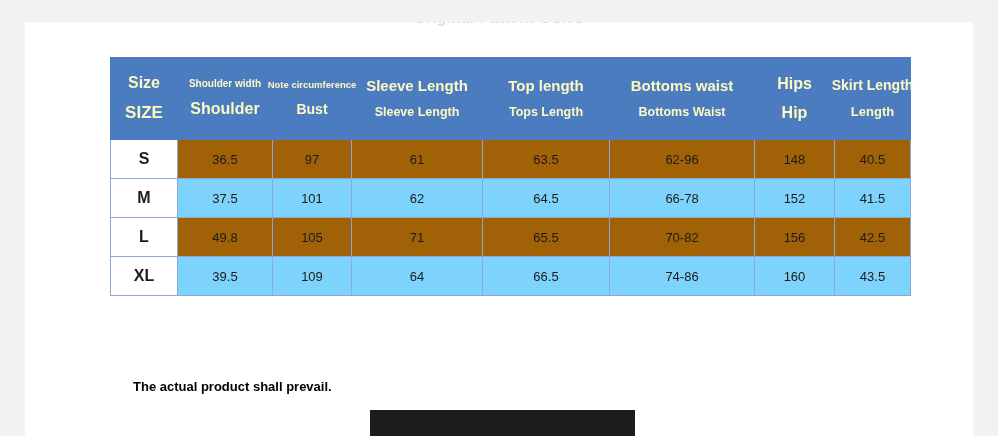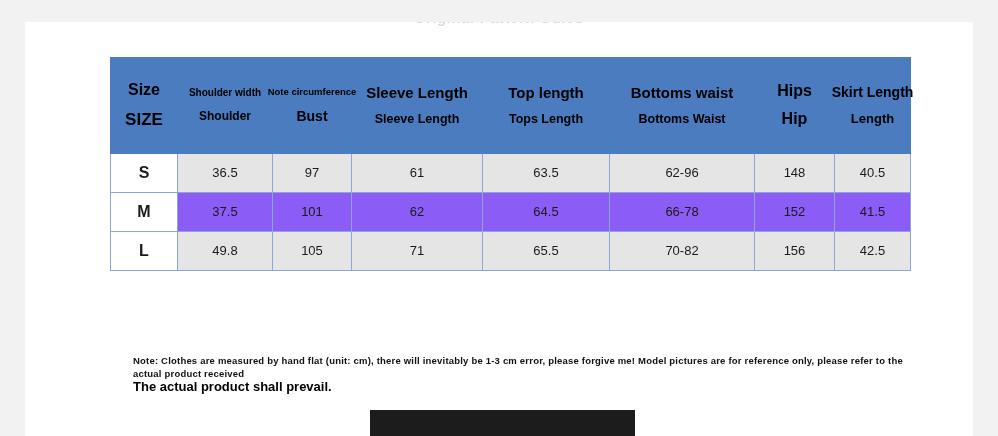--- a/index.html
+++ b/index.html
@@ -37,24 +37,24 @@
   table.size-table {
     position: absolute;
     left: 85px;
     top: 35px;
     border-collapse: collapse;
     table-layout: fixed;
     width: 790px;
   }
   table.size-table th {
     background: #4a7cbf;
-    color: #000000;
+    color: #fef9c3;
     border: 1px solid #4a7cbf;
     vertical-align: middle;
-    padding: 24px 2px;
+    padding: 10px 2px;
     height: 82px;
     box-sizing: border-box;
   }
   .th-inner {
     display: flex;
     flex-direction: column;
     align-items: center;
     justify-content: center;
     gap: 12px;
     line-height: 1.05;
@@ -64,50 +64,50 @@
     white-space: nowrap;
   }
   .th-en {
     font-weight: bold;
     white-space: nowrap;
   }
   
   th.col-size .th-cn { font-size: 16px; }
   th.col-size .th-en { font-size: 17px; }
   th.col-shoulder .th-cn { font-size: 10px; }
-  th.col-shoulder .th-en { font-size: 12px; }
+  th.col-shoulder .th-en { font-size: 16px; }
   th.col-bust .th-cn { font-size: 9.5px; }
   th.col-bust .th-en { font-size: 14px; text-align: right; }
   th.col-sleeve .th-cn { font-size: 15px; }
   th.col-sleeve .th-en { font-size: 12.5px; }
   th.col-toplength .th-cn { font-size: 15px; }
   th.col-toplength .th-en { font-size: 12.5px; }
   th.col-waist .th-cn { font-size: 15px; }
   th.col-waist .th-en { font-size: 12.5px; }
   th.col-hip .th-cn { font-size: 16px; }
   th.col-hip .th-en { font-size: 16px; }
   th.col-skirt .th-cn { font-size: 14px; }
   th.col-skirt .th-en { font-size: 13px; }
 
   table.size-table td {
     border: 1px solid #8ba9d0;
     text-align: center;
     font-size: 13px;
     color: #1b1b1b;
     height: 39px;
-    background: #e5e5e5;
+    background: #a16207;
     box-sizing: border-box;
   }
   table.size-table td.size-label {
     font-weight: bold;
     font-size: 16px;
     background: #ffffff;
   }
   table.size-table tr.alt td {
-    background: #8b5cf6;
+    background: #7dd3fc;
   }
   table.size-table tr.alt td.size-label {
     background: #ffffff;
   }
   .note {
     position: absolute;
     left: 108px;
     top: 333px;
     width: 775px;
     font-size: 9.5px;
@@ -229,20 +229,29 @@
       <tr>
         <td class="size-label">L</td>
         <td>49.8</td>
         <td>105</td>
         <td>71</td>
         <td>65.5</td>
         <td>70-82</td>
         <td>156</td>
         <td>42.5</td>
       </tr>
+      <tr class="alt">
+        <td class="size-label">XL</td>
+        <td>39.5</td>
+        <td>109</td>
+        <td>64</td>
+        <td>66.5</td>
+        <td>74-86</td>
+        <td>160</td>
+        <td>43.5</td>
+      </tr>
     </tbody>
   </table>
 
-  <div class="note">Note: Clothes are measured by hand flat (unit: cm), there will inevitably be 1-3 cm error, please forgive me! Model pictures are for reference only, please refer to the actual product received</div>
   <div class="note-strong">The actual product shall prevail.</div>
 
   <div class="bottom-bar"></div>
 </div>
 
 </body></html>

